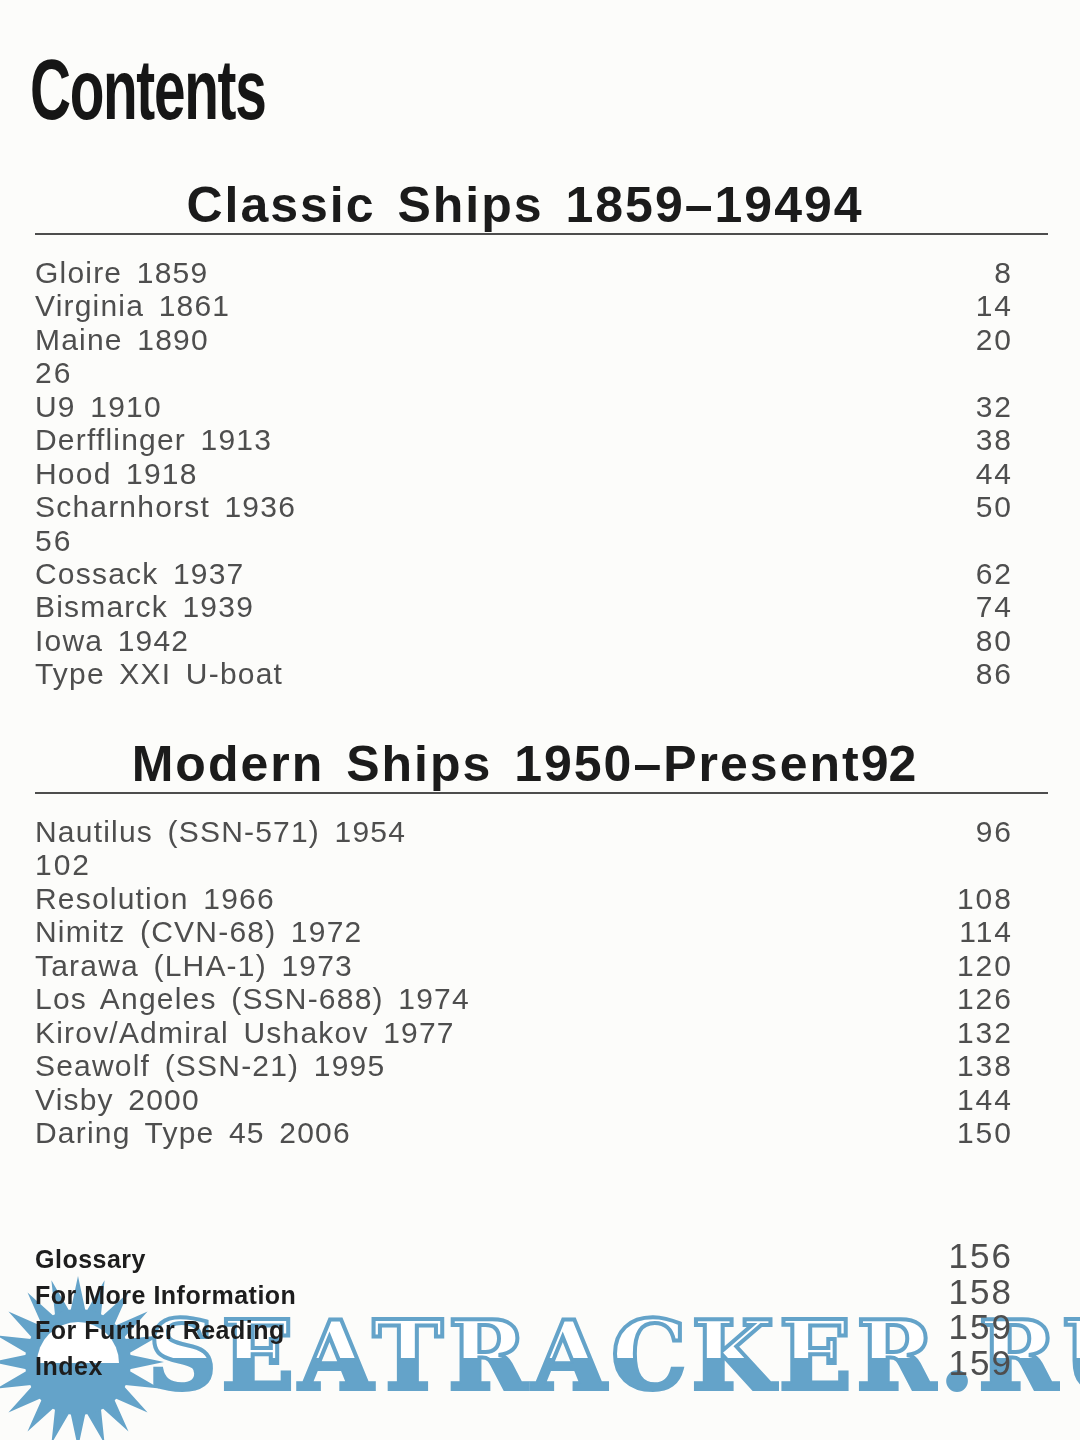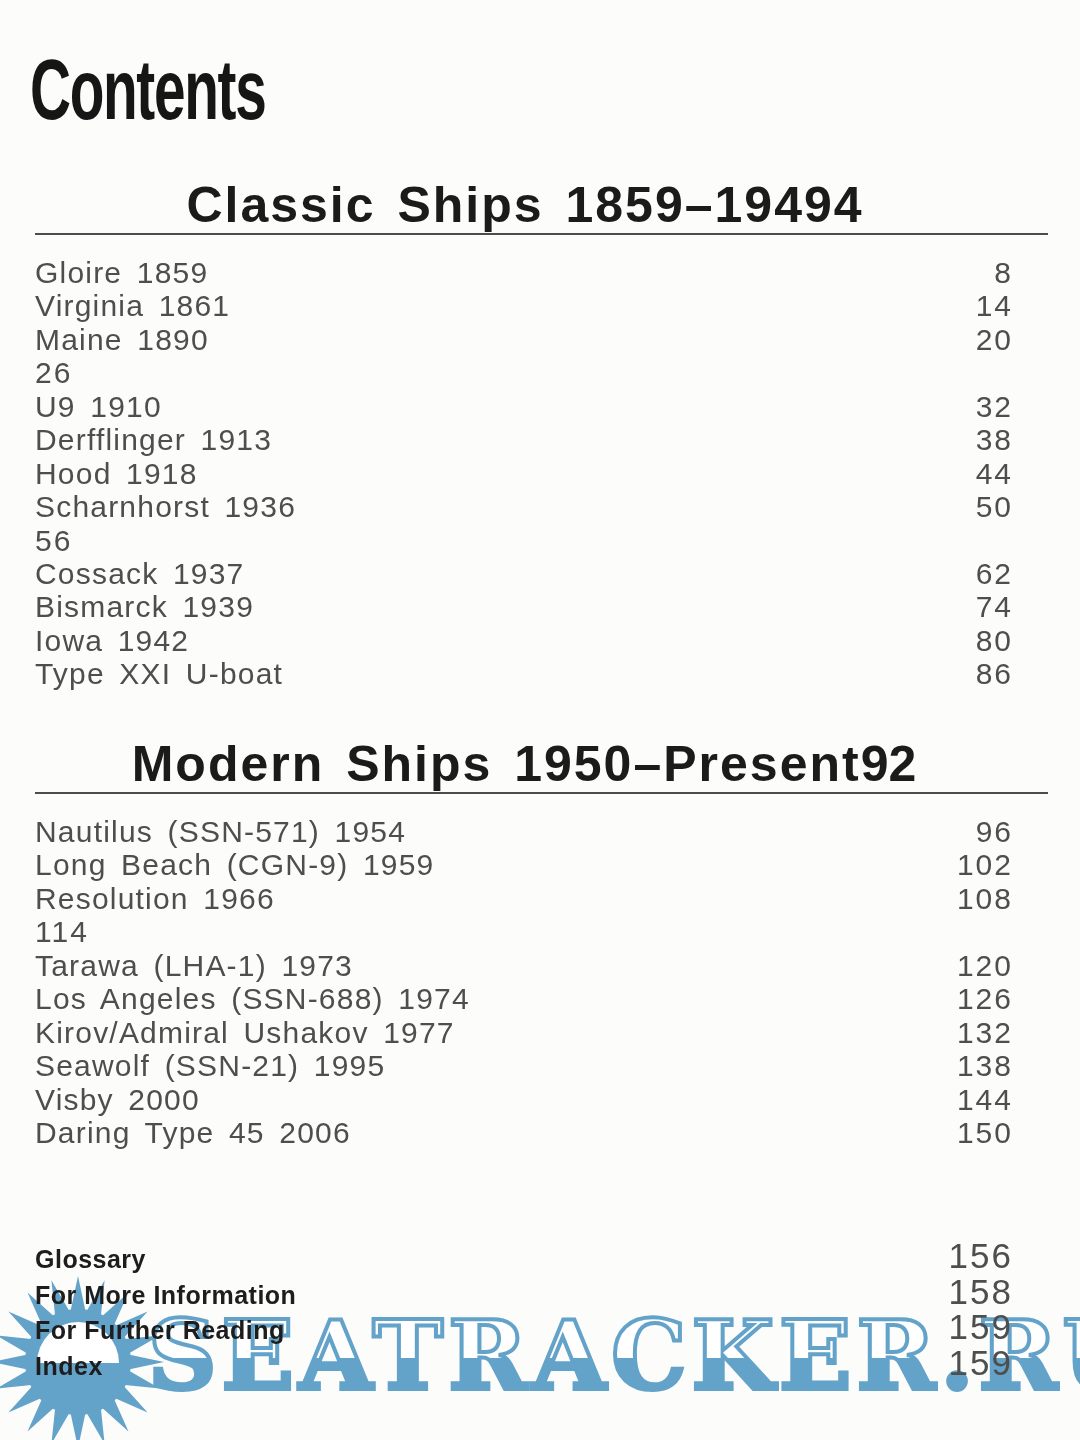--- a/index.html
+++ b/index.html
@@ -140,28 +140,28 @@
           <h2>Modern Ships 1950–Present</h2>
           <span class="sec-page">92</span>
         </div>
         <div class="rule"></div>
         <ul class="toc-list">
           <li>
             <span class="entry-label">Nautilus (SSN-571) 1954</span>
             <span class="entry-page">96</span>
           </li>
           <li>
-            <span class="entry-label">Long Beach (CGN-9) 1959</span>
             <span class="entry-page">102</span>
           </li>
           <li>
             <span class="entry-label">Resolution 1966</span>
             <span class="entry-page">108</span>
           </li>
           <li>
+            <span class="entry-label">Nimitz (CVN-68) 1972</span>
             <span class="entry-page">114</span>
           </li>
           <li>
             <span class="entry-label">Tarawa (LHA-1) 1973</span>
             <span class="entry-page">120</span>
           </li>
           <li>
             <span class="entry-label">Los Angeles (SSN-688) 1974</span>
             <span class="entry-page">126</span>
           </li>

